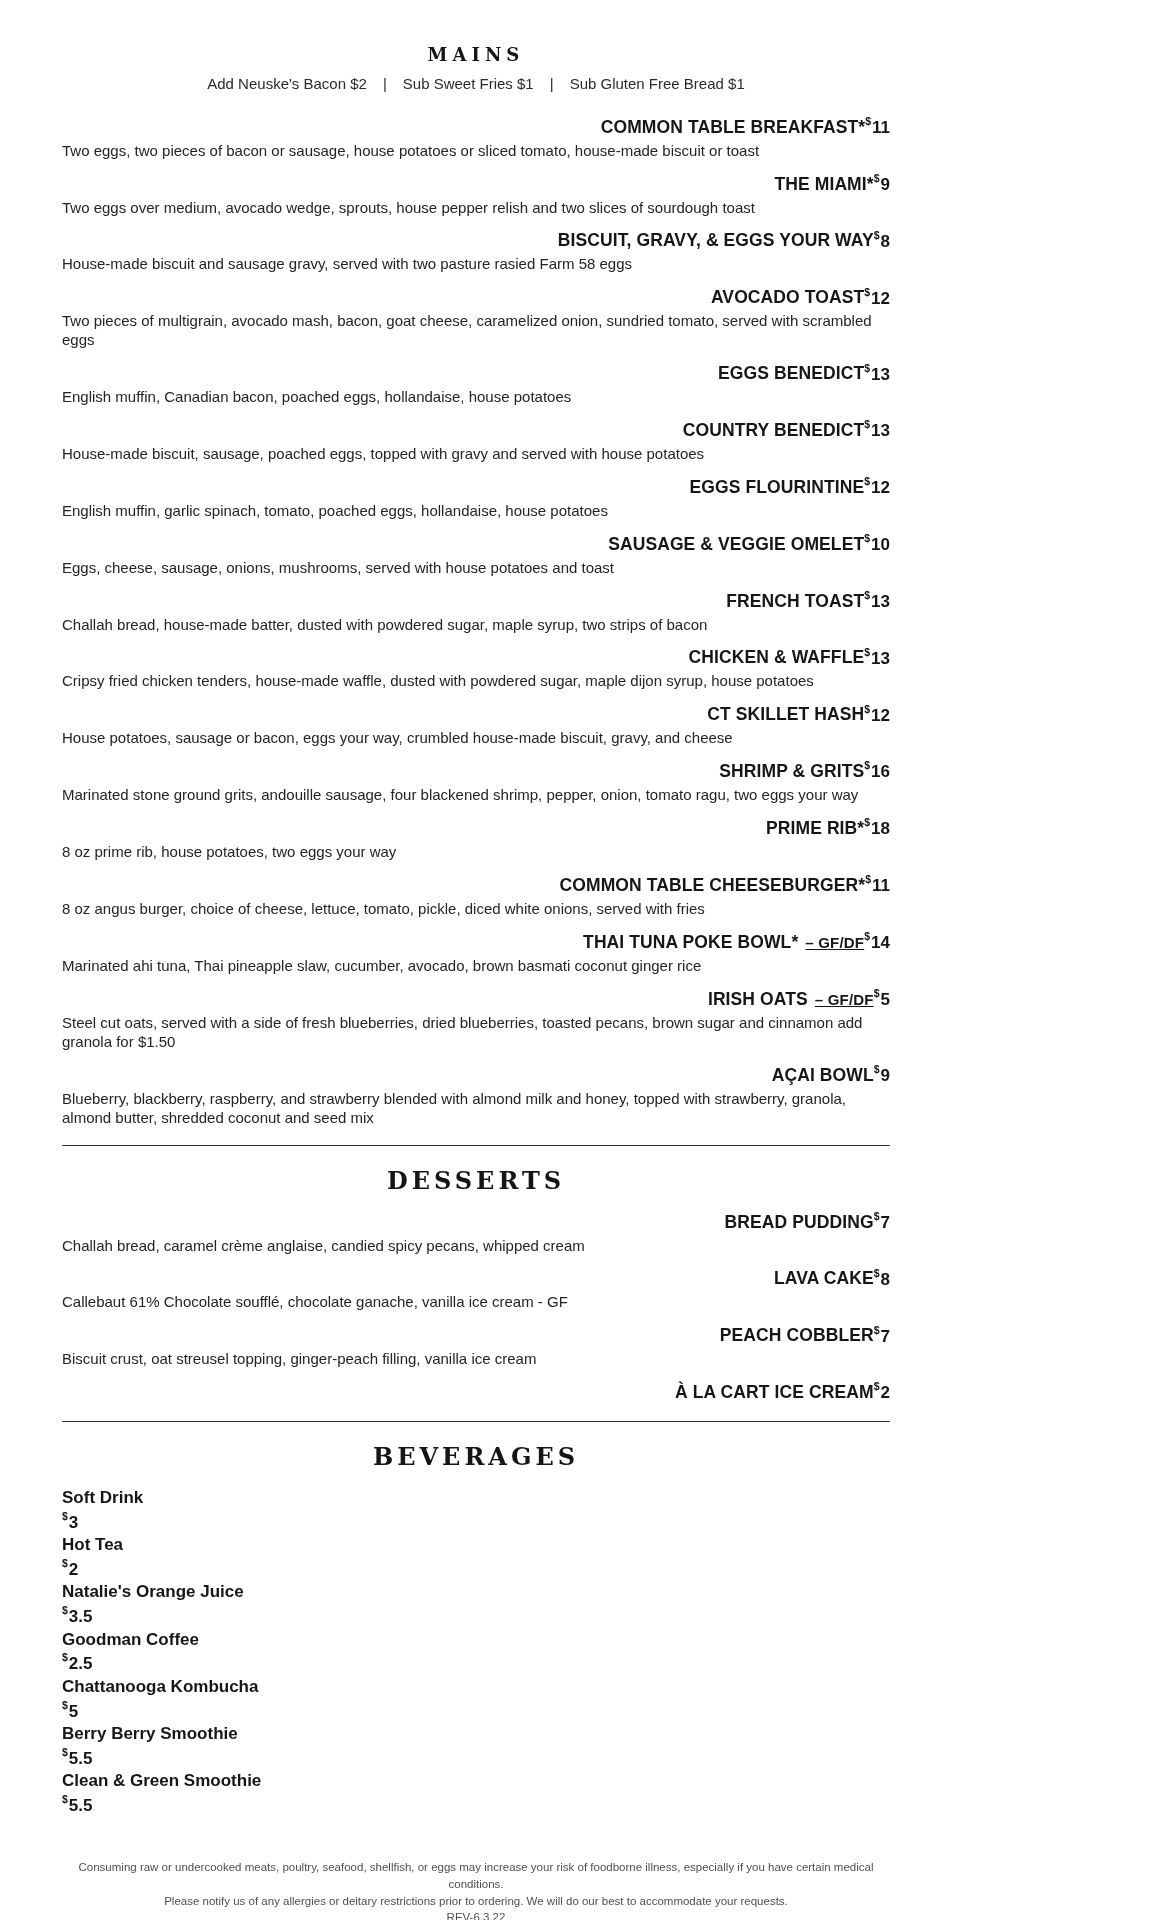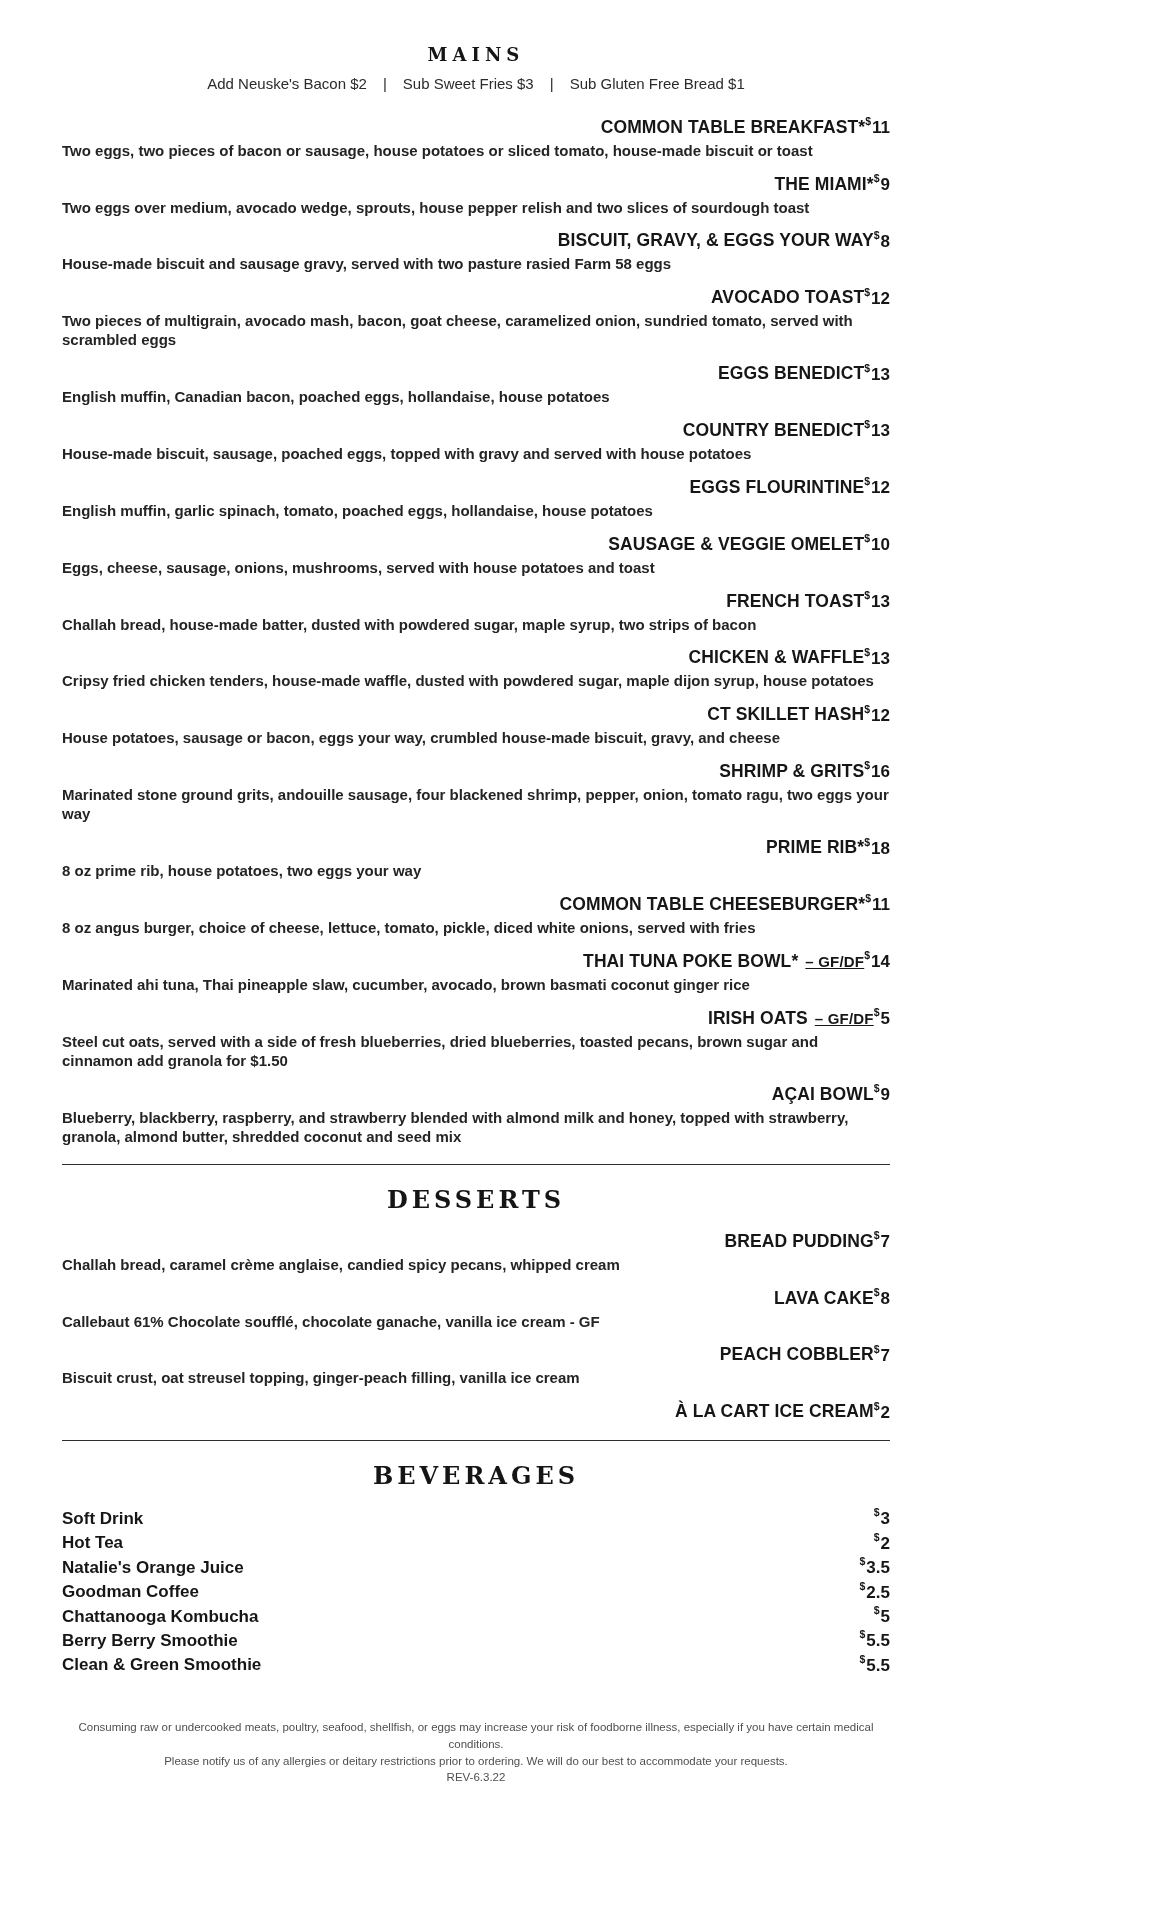--- a/index.html
+++ b/index.html
@@ -18,35 +18,35 @@
   h2.section-title{font-size:24px;letter-spacing:4px;margin:20px 0 16px;}
   .subtitle{text-align:center;font-size:15px;color:#2b2b2b;margin-bottom:24px;}
   .subtitle .sep{margin:0 16px;color:#2b2b2b;}
   .items{}
   .item{margin-bottom:13px;}
   .item .row{display:flex;justify-content:flex-end;align-items:baseline;}
   .item .name{font-weight:700;font-size:17.5px;line-height:1.18;letter-spacing:0.1px;color:#161616;}
   .item .tag{font-size:15px;font-weight:700;margin-left:7px;letter-spacing:0.2px;text-decoration:underline;}
   .price{font-weight:700;font-size:17px;white-space:nowrap;color:#161616;}
   .price sup{font-size:10.5px;position:relative;top:-1px;margin-right:1px;}
-  .item .desc{font-size:15px;color:#242424;line-height:1.28;margin-top:3px;font-weight:bold;}
+  .item .desc{font-size:15px;color:#242424;line-height:1.28;margin-top:3px;}
   .divider{border:none;border-top:1.4px solid #2e2e2e;height:0;margin:18px 0 0;}
   .bev-list{margin-top:2px;}
-  .bev-row{display:flex;justify-content:space-between;align-items:baseline;line-height:1.34;}
+  .bev-row{display:flex;justify-content:space-between;align-items:baseline;line-height:1.34;flex-direction:column;}
   .bev-name{font-weight:700;font-size:17px;color:#161616;}
   .page-footer{margin-top:42px;text-align:center;font-size:11.5px;color:#4f4f4f;line-height:1.45;}
   .page-footer .rev{color:#4f4f4f;}
 </style>
 </head>
 <body>
 
 <div class="page">
 
   <h1 class="section-title">MAINS</h1>
-  <div class="subtitle" id="mains-subtitle"><span>Add Neuske's Bacon $2</span><span class="sep">|</span><span>Sub Sweet Fries $3</span><span class="sep">|</span><span>Sub Gluten Free Bread $1</span></div>
+  <div class="subtitle" id="mains-subtitle"><span>Add Neuske's Bacon $2</span><span class="sep">|</span><span>Sub Sweet Fries $1</span><span class="sep">|</span><span>Sub Gluten Free Bread $1</span></div>
 
   <div class="items" id="mains-items">
   <div class="item">
     <div class="row">
       <span class="name"><span class="name-text">COMMON TABLE BREAKFAST*</span></span>
       <span class="price"><sup class="cur">$</sup><span class="amt">11</span></span>
     </div>
     <div class="desc">Two eggs, two pieces of bacon or sausage, house potatoes or sliced tomato, house-made biscuit or toast</div>
   </div>
 

